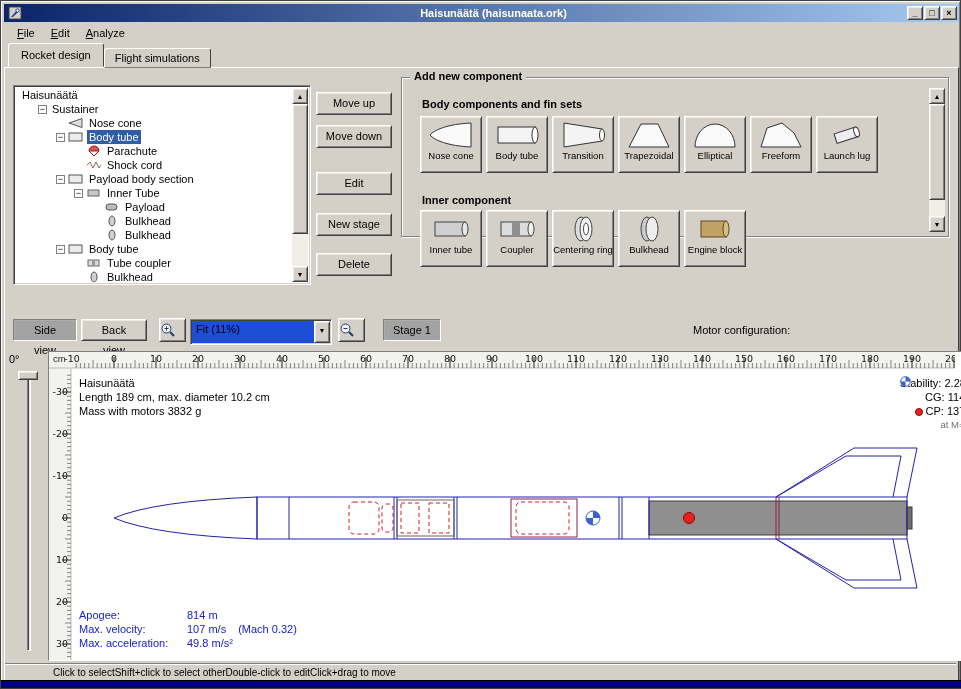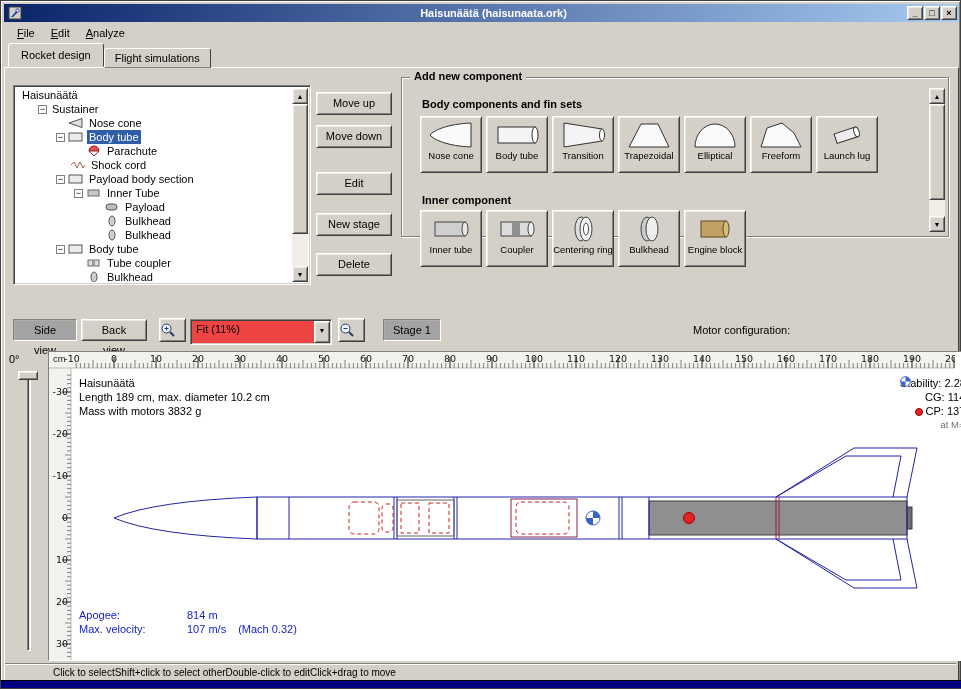--- a/index.html
+++ b/index.html
@@ -54,21 +54,21 @@
   .groupbox .gtitle { position:absolute; top:-8px; left:8px; background:#d4d0c8; padding:0 4px; font-weight:bold; }
   .seclabel { position:absolute; left:20px; font-weight:bold; }
   .comp-btn { position:absolute; width:62px; height:57px; text-align:center; padding-top:2px; }
   .comp-btn .cicon { display:block; width:46px; height:30px; margin:1px auto 0; }
   .comp-btn .clabel { display:block; font-size:9.5px; line-height:10px; margin-top:1px; }
 
   
   .tool-btn { position:absolute; height:22px; text-align:center; line-height:20px; padding:0 8px; }
   .icon-btn { position:absolute; width:27px; height:24px; padding:0; }
   .icon-btn svg { margin-top:3px; }
-  .combo { position:absolute; height:26px; background:#ef4444; border:1px solid; border-color:#808080 #ffffff #ffffff #808080; box-shadow: inset 1px 1px 0 #404040, inset -1px -1px 0 #d4d0c8; }
+  .combo { position:absolute; height:26px; background:#1d4ed8; border:1px solid; border-color:#808080 #ffffff #ffffff #808080; box-shadow: inset 1px 1px 0 #404040, inset -1px -1px 0 #d4d0c8; }
   .combo .combo-text { position:absolute; left:5px; top:3px; right:20px; white-space:nowrap; overflow:hidden; }
   .combo .combo-btn { position:absolute; right:1px; top:1px; bottom:1px; width:16px; text-align:center; font-size:7px; line-height:17px; }
 
   
   .canvas { position:absolute; left:47px; top:350px; width:946px; height:310px; background:#ffffff; border:1px solid; border-color:#808080 #ffffff #ffffff #808080; overflow:hidden; }
   .canvas svg { position:absolute; left:0; top:0; }
   .cv-overlay { position:absolute; font-size:11px; line-height:14px; }
   .unit-corner { position:absolute; left:4px; top:1px; font-size:9.5px; color:#222; }
   #info-right { right:10px; top:24px; text-align:right; }
   #info-right .mach { font-size:9.5px; color:#707070; }
@@ -142,21 +142,21 @@
           <span class="tlabel">Body tube</span>
         </div>
       <div class="tree-row" style="padding-left:58px">
           <span class="tspacer"></span>
           <span class="ticon"><svg width="16" height="12" viewBox="0 0 16 12">
               <path d="M3,6 A5,5 0 0 1 13,6 Z" fill="#e05050" stroke="#902020"></path>
               <path d="M3,6 L8,11 M13,6 L8,11" stroke="#902020" fill="none"></path>
             </svg></span>
           <span class="tlabel">Parachute</span>
         </div>
-      <div class="tree-row" style="padding-left:42px">
+      <div class="tree-row" style="padding-left:58px">
           <span class="tspacer"></span>
           <span class="ticon"><svg width="16" height="12" viewBox="0 0 16 12">
               <path d="M1,6 L4,3 L7,9 L10,3 L13,9 L15,6" fill="none" stroke="#996644"></path>
             </svg></span>
           <span class="tlabel">Shock cord</span>
         </div>
       <div class="tree-row" style="padding-left:40px">
           <span class="expander">−</span>
           <span class="ticon"><svg width="16" height="12" viewBox="0 0 16 12">
               <rect x="1" y="2" width="13" height="8" fill="#ececec" stroke="#555"></rect>
@@ -742,20 +742,21 @@
               <path d="M5.5,5.5 L5.5,0.7 A4.8,4.8 0 0 1 10.3,5.5 Z" fill="#3a62c8"></path>
               <path d="M5.5,5.5 L5.5,10.3 A4.8,4.8 0 0 1 0.7,5.5 Z" fill="#3a62c8"></path>
             </svg></span><span>CG:</span> <span>114 cm</span></div>
       <div><span class="cp-dot"></span><span>CP:</span> <span>137 cm</span></div>
       <div class="mach">at M=0.30</div>
     </div>
 
     <div class="cv-overlay" id="flight-info">
       <div><span class="fl">Apogee:</span><span>814 m</span></div>
       <div><span class="fl">Max. velocity:</span><span>107 m/s</span><span class="fn">(Mach 0.32)</span></div>
+      <div><span class="fl">Max. acceleration:</span><span>49.8 m/s²</span></div>
     </div>
   </div>
 
   <div class="statusbar">
     <span>Click to select</span>
     <span>Shift+click to select other</span>
     <span>Double-click to edit</span>
     <span>Click+drag to move</span>
   </div>
 

